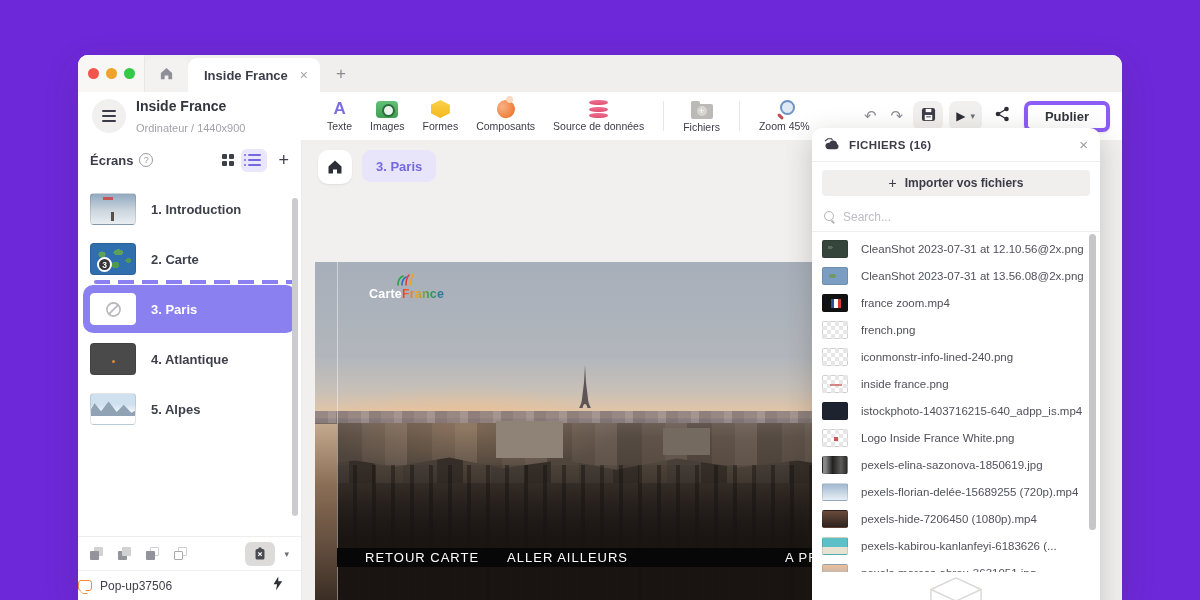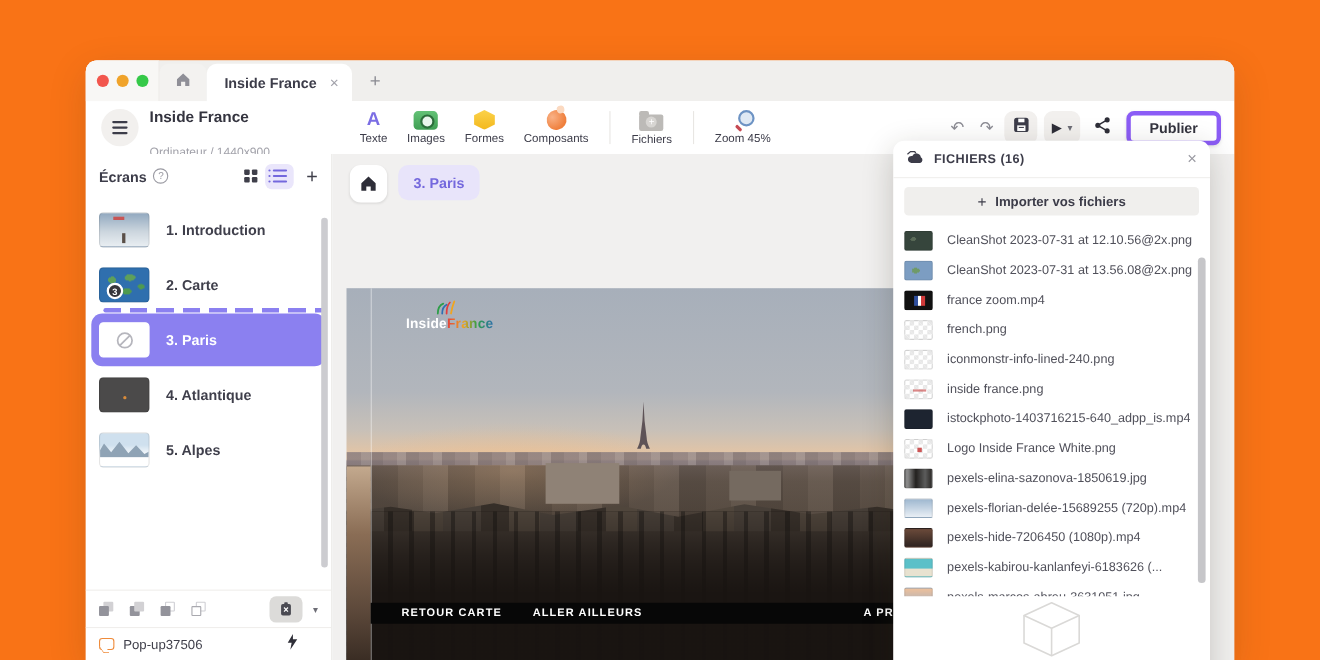--- a/index.html
+++ b/index.html
@@ -1,18 +1,18 @@
 <!DOCTYPE html>
 <html><head>
 <meta charset="utf-8">
 <style>
   * { margin:0; padding:0; box-sizing:border-box; }
   html,body { width:1200px; height:600px; overflow:hidden; }
   body { font-family:"Liberation Sans", sans-serif; }
-  .stage { position:relative; width:1200px; height:600px; background:#f97316; overflow:hidden; }
+  .stage { position:relative; width:1200px; height:600px; background:#6d28d9; overflow:hidden; }
 
   
   .window { position:absolute; left:78px; top:55px; width:1044px; height:545px;
     background:#fff; border-radius:10px 10px 0 0; box-shadow:0 10px 34px rgba(60,50,30,.16); }
 
   
   .tabbar { position:relative; height:37px; background:#f0efed; border-radius:10px 10px 0 0; display:flex; align-items:stretch; }
   .traffic { width:67px; background:#f8f7f5; border-radius:10px 0 0 0; border-right:1px solid #e9e7e4;
     display:flex; align-items:center; justify-content:center; gap:7px; }
   .dot { width:11px; height:11px; border-radius:50%; }
@@ -23,21 +23,21 @@
   .tab-close { color:#a3a3ab; font-size:14px; font-weight:normal; cursor:default; }
   .tab-new { width:42px; display:flex; align-items:center; justify-content:center; color:#8b8b93; font-size:17px; }
 
   
   .toolbar { position:relative; height:48px; background:#fff; display:flex; align-items:center; border-radius:0; }
   .burger { position:absolute; left:14px; top:7px; width:34px; height:34px; border-radius:50%; background:#f2f0ee;
     display:flex; flex-direction:column; align-items:center; justify-content:center; gap:3px; }
   .burger i { width:14px; height:2px; background:#3c3c49; border-radius:1px; }
   .doc-titles { position:absolute; left:58px; top:6px; }
   .doc-title { font-size:14px; font-weight:bold; color:#34343f; }
-  .doc-sub { font-size:11px; color:#a2a2aa; margin-top:19px;text-align:center; }
+  .doc-sub { font-size:11px; color:#a2a2aa; margin-top:8px;text-align:center; }
 
   .tools { position:absolute; left:240px; top:0; height:48px; display:flex; align-items:center; }
   .tool { display:flex; flex-direction:column; align-items:center; justify-content:center; padding:0 9px; gap:2px; }
   .tool-label { font-size:10.5px; color:#3c3c49; white-space:nowrap; }
   .tb-sep { width:1px; height:30px; background:#e8e6e3; margin:0 10px; }
 
   .ic-text { font-size:17px; font-weight:800; color:#7b6ee4; line-height:18px; }
   .ic-cam { width:22px; height:17px; background:linear-gradient(180deg,#63c276,#3f9e53); border-radius:4px; position:relative; }
   .ic-cam::after { content:""; position:absolute; left:6px; top:3.5px; width:9px; height:9px; border-radius:50%;
     background:#e9f5ec; border:2px solid #2c6e3b; }
@@ -116,21 +116,21 @@
   .sb-tools { position:absolute; left:0; right:0; top:396px; height:34px; border-top:1px solid #f0eeec;
     display:flex; align-items:center; padding:0 12px; gap:15px; }
   .dup-ic { position:relative; width:13px; height:13px; }
   .dup-ic .b { position:absolute; right:0; top:0; width:9px; height:9px; background:#d2d1d4; border-radius:1px; }
   .dup-ic .f { position:absolute; left:0; bottom:0; width:9px; height:9px; background:#93939b; border-radius:1px; }
   .dup-ic.outline .f { background:#fff; border:1.4px solid #a9a9af; }
   .dup-ic.outline .b { background:#fff; border:1.4px solid #cfcfd4; }
   .del-group { margin-left:auto; display:flex; align-items:center; gap:9px; }
   .del-pill { width:30px; height:24px; border-radius:6px; background:#dcdbd9; display:flex; align-items:center; justify-content:center; }
   .sb-popup { position:absolute; left:0; right:0; top:430px; height:30px; border-top:1px solid #f0eeec;
-    display:flex; align-items:center; padding:0 12px; gap:8px; }
+    display:flex; align-items:center; padding:0 0; gap:8px; }
   .bubble { width:14px; height:11px; border:1.6px solid #ef8b3a; border-radius:3px; position:relative; }
   .bubble::after { content:""; position:absolute; left:1px; bottom:-4px; width:5px; height:5px; border-left:1.6px solid #ef8b3a;
     border-bottom:1.6px solid #ef8b3a; transform:skewX(35deg); background:#fff; border-bottom-left-radius:2px; }
   .popup-label { font-size:12px; color:#3f3f4a; }
   .bolt { margin-left:auto; margin-right:18px; }
 
   
   .canvas { position:relative; flex:1; background:#f1f0ef; overflow:hidden; }
   .crumbs { position:absolute; left:16px; top:10px; display:flex; gap:10px; z-index:5; }
   .home-btn { width:34px; height:34px; border-radius:10px; background:#fff; box-shadow:0 1px 2px rgba(0,0,0,.08);
@@ -159,21 +159,21 @@
   .bleed-line { position:absolute; left:22px; top:0; bottom:0; width:1px; background:rgba(255,255,255,.45); }
   .bleed-bldg { position:absolute; left:0; top:48%; width:22px; bottom:0;
     background:linear-gradient(180deg,#c3a98e,#8a6d55 35%,#5c483a 75%,#3a2d24),
       repeating-linear-gradient(180deg, rgba(0,0,0,.25) 0 3px, transparent 3px 10px); }
   .slide-logo { position:absolute; left:54px; top:10px; display:flex; flex-direction:column; align-items:flex-start; }
   .logo-arcs { margin-left:26px; }
   .logo-text { font-size:12.5px; font-weight:bold; color:#fff; letter-spacing:.2px; }
   .logo-text .multi { background:linear-gradient(90deg,#e33d3d,#f0a41f 35%,#2e9e49 65%,#2f6fb2);
     -webkit-background-clip:text; background-clip:text; color:transparent; }
   .slide-nav { position:absolute; left:22px; width:648px; top:286px; height:19px; background:#070707;
-    display:flex; align-items:center; color:#fff; font-size:10px; font-weight:bold; letter-spacing:1px; }
+    display:flex; align-items:center; color:#fff; font-size:13px; font-weight:normal; letter-spacing:1px; }
   .nav-item { margin-left:28px; white-space:nowrap; }
   .nav-item.far { position:absolute; left:448px; margin:0; }
 
   
   .files-panel { position:absolute; left:812px; top:128px; width:288px; height:500px; background:#fff;
     border-radius:10px; box-shadow:0 8px 28px rgba(40,35,25,.22); z-index:40; overflow:hidden; }
   .fp-head { height:34px; display:flex; align-items:center; gap:8px; padding:0 12px; border-bottom:1px solid #f0efed; }
   .fp-title { font-size:11.5px; font-weight:bold; letter-spacing:.4px; color:#3c3c49; }
   .fp-close { margin-left:auto; color:#9a9aa2; font-size:15px; }
   .fp-import { margin:8px 10px 6px; height:26px; background:#f0efed; border-radius:4px;
@@ -254,20 +254,28 @@
           <span class="tool-label">Images</span>
         </div>
         <div class="tool">
           <span class="ic-hex"></span>
           <span class="tool-label">Formes</span>
         </div>
         <div class="tool">
           <span class="ic-flask"></span>
           <span class="tool-label">Composants</span>
         </div>
+        <div class="tool">
+          <span class="ic-db">
+              <i></i>
+              <i></i>
+              <i></i>
+            </span>
+          <span class="tool-label">Source de données</span>
+        </div>
         <div class="tb-sep"></div>
         <div class="tool">
           <span class="ic-folder"></span>
           <span class="tool-label">Fichiers</span>
         </div>
         <div class="tb-sep"></div>
         <div class="tool">
           <span class="ic-zoom"></span>
           <span class="tool-label">Zoom 45%</span>
         </div>
@@ -432,21 +440,21 @@
 
           <div class="slide-logo">
             <svg class="logo-arcs" width="20" height="15" viewBox="0 0 20 15">
               <g fill="none" stroke-width="1.6" stroke-linecap="round">
                 <path d="M3 13 Q3 6 8 4" stroke="#2e9e49"></path>
                 <path d="M7 13 Q7 7 11 5" stroke="#2f6fb2"></path>
                 <path d="M11 13 Q11 6 14 3" stroke="#e33d3d"></path>
                 <path d="M15 13 Q16 7 18 2" stroke="#f0a41f"></path>
               </g>
             </svg>
-            <span class="logo-text"><span>Inside</span><span class="multi">France</span></span>
+            <span class="logo-text"><span>Carte</span><span class="multi">France</span></span>
           </div>
 
           <div class="slide-nav">
             <span class="nav-item">RETOUR CARTE</span>
             <span class="nav-item">ALLER AILLEURS</span>
             <span class="nav-item far">A PROPOS D'IN</span>
           </div>
         </div>
       </div>
     </div>
@@ -460,20 +468,24 @@
             <path d="M1 4 L4 1.5 H8 L9 3" fill="none" stroke="#3c3c49" stroke-width="1.2"></path>
           </svg>
       </span>
       <span class="fp-title">FICHIERS (16)</span>
       <span class="fp-close">×</span>
     </div>
     <div class="fp-import">
       <span class="plus">+</span>
       <span>Importer vos fichiers</span>
     </div>
+    <div class="fp-search">
+      <span class="mag"></span>
+      <input type="text" placeholder="Search..." style="">
+    </div>
     <div class="fp-list">
       <div class="frow">
           <span class="fthumb t1"></span>
           <span class="fname">CleanShot 2023-07-31 at 12.10.56@2x.png</span>
         </div>
       <div class="frow">
           <span class="fthumb t2"></span>
           <span class="fname">CleanShot 2023-07-31 at 13.56.08@2x.png</span>
         </div>
       <div class="frow">

